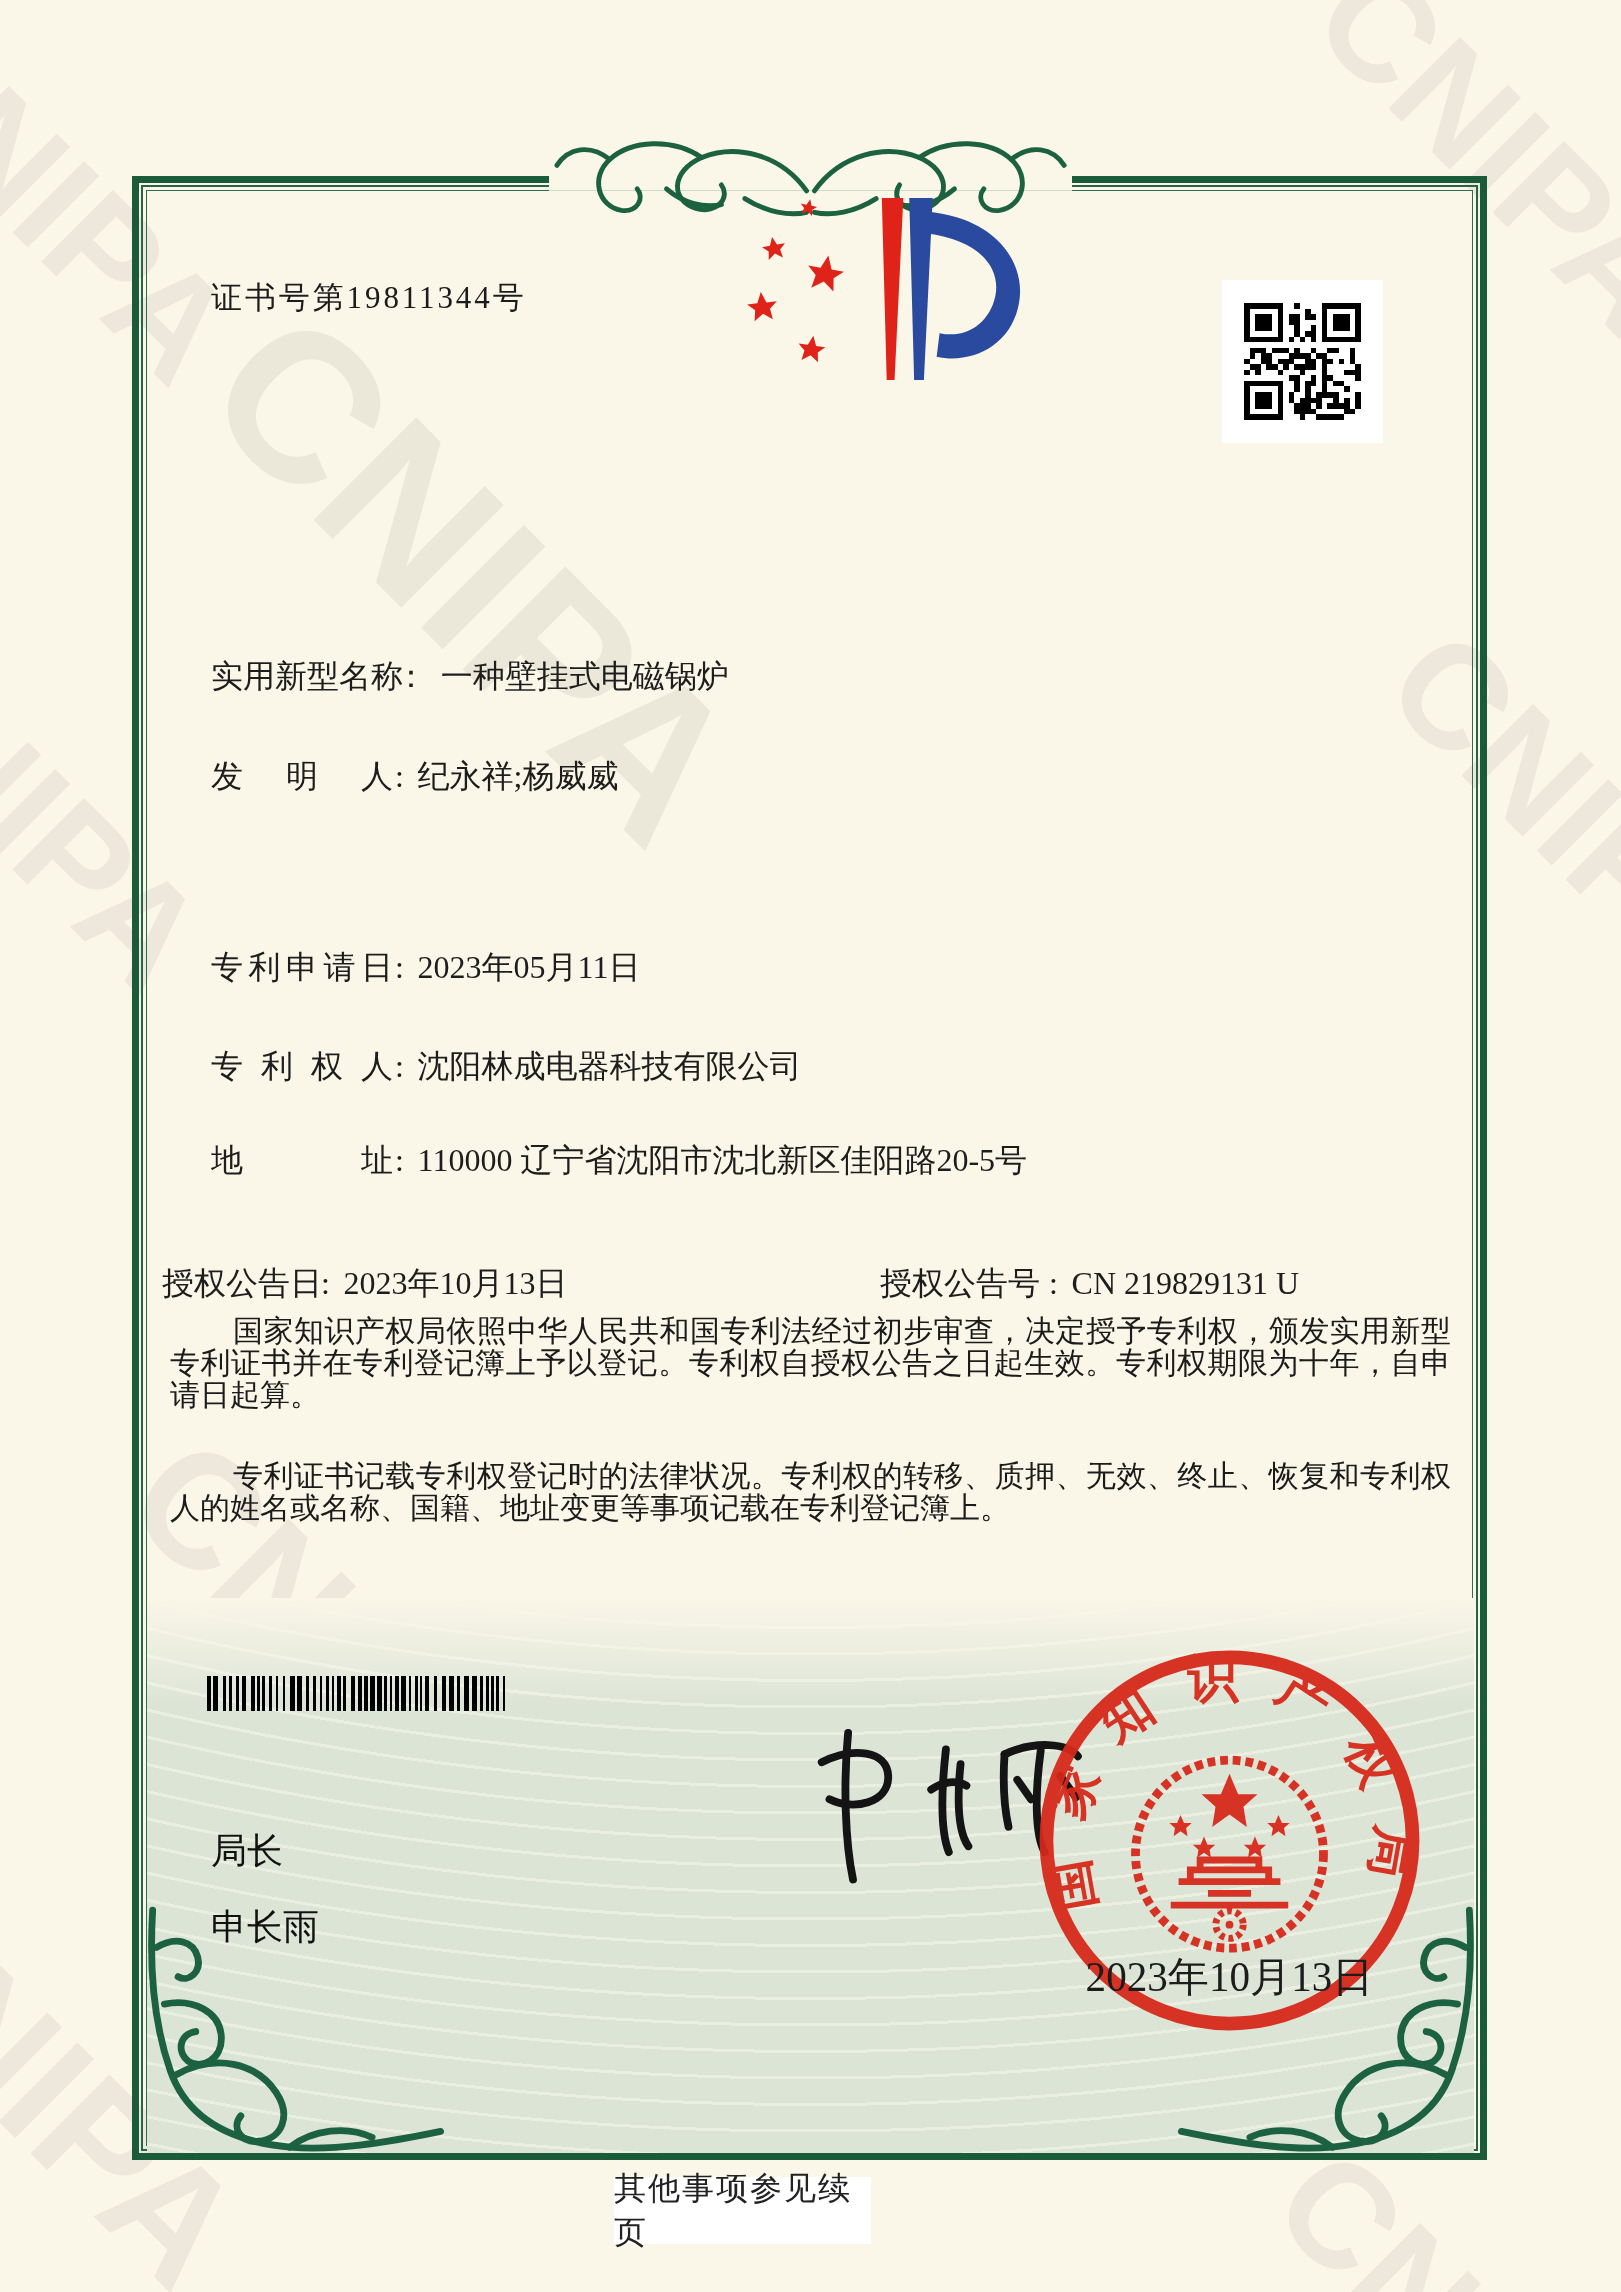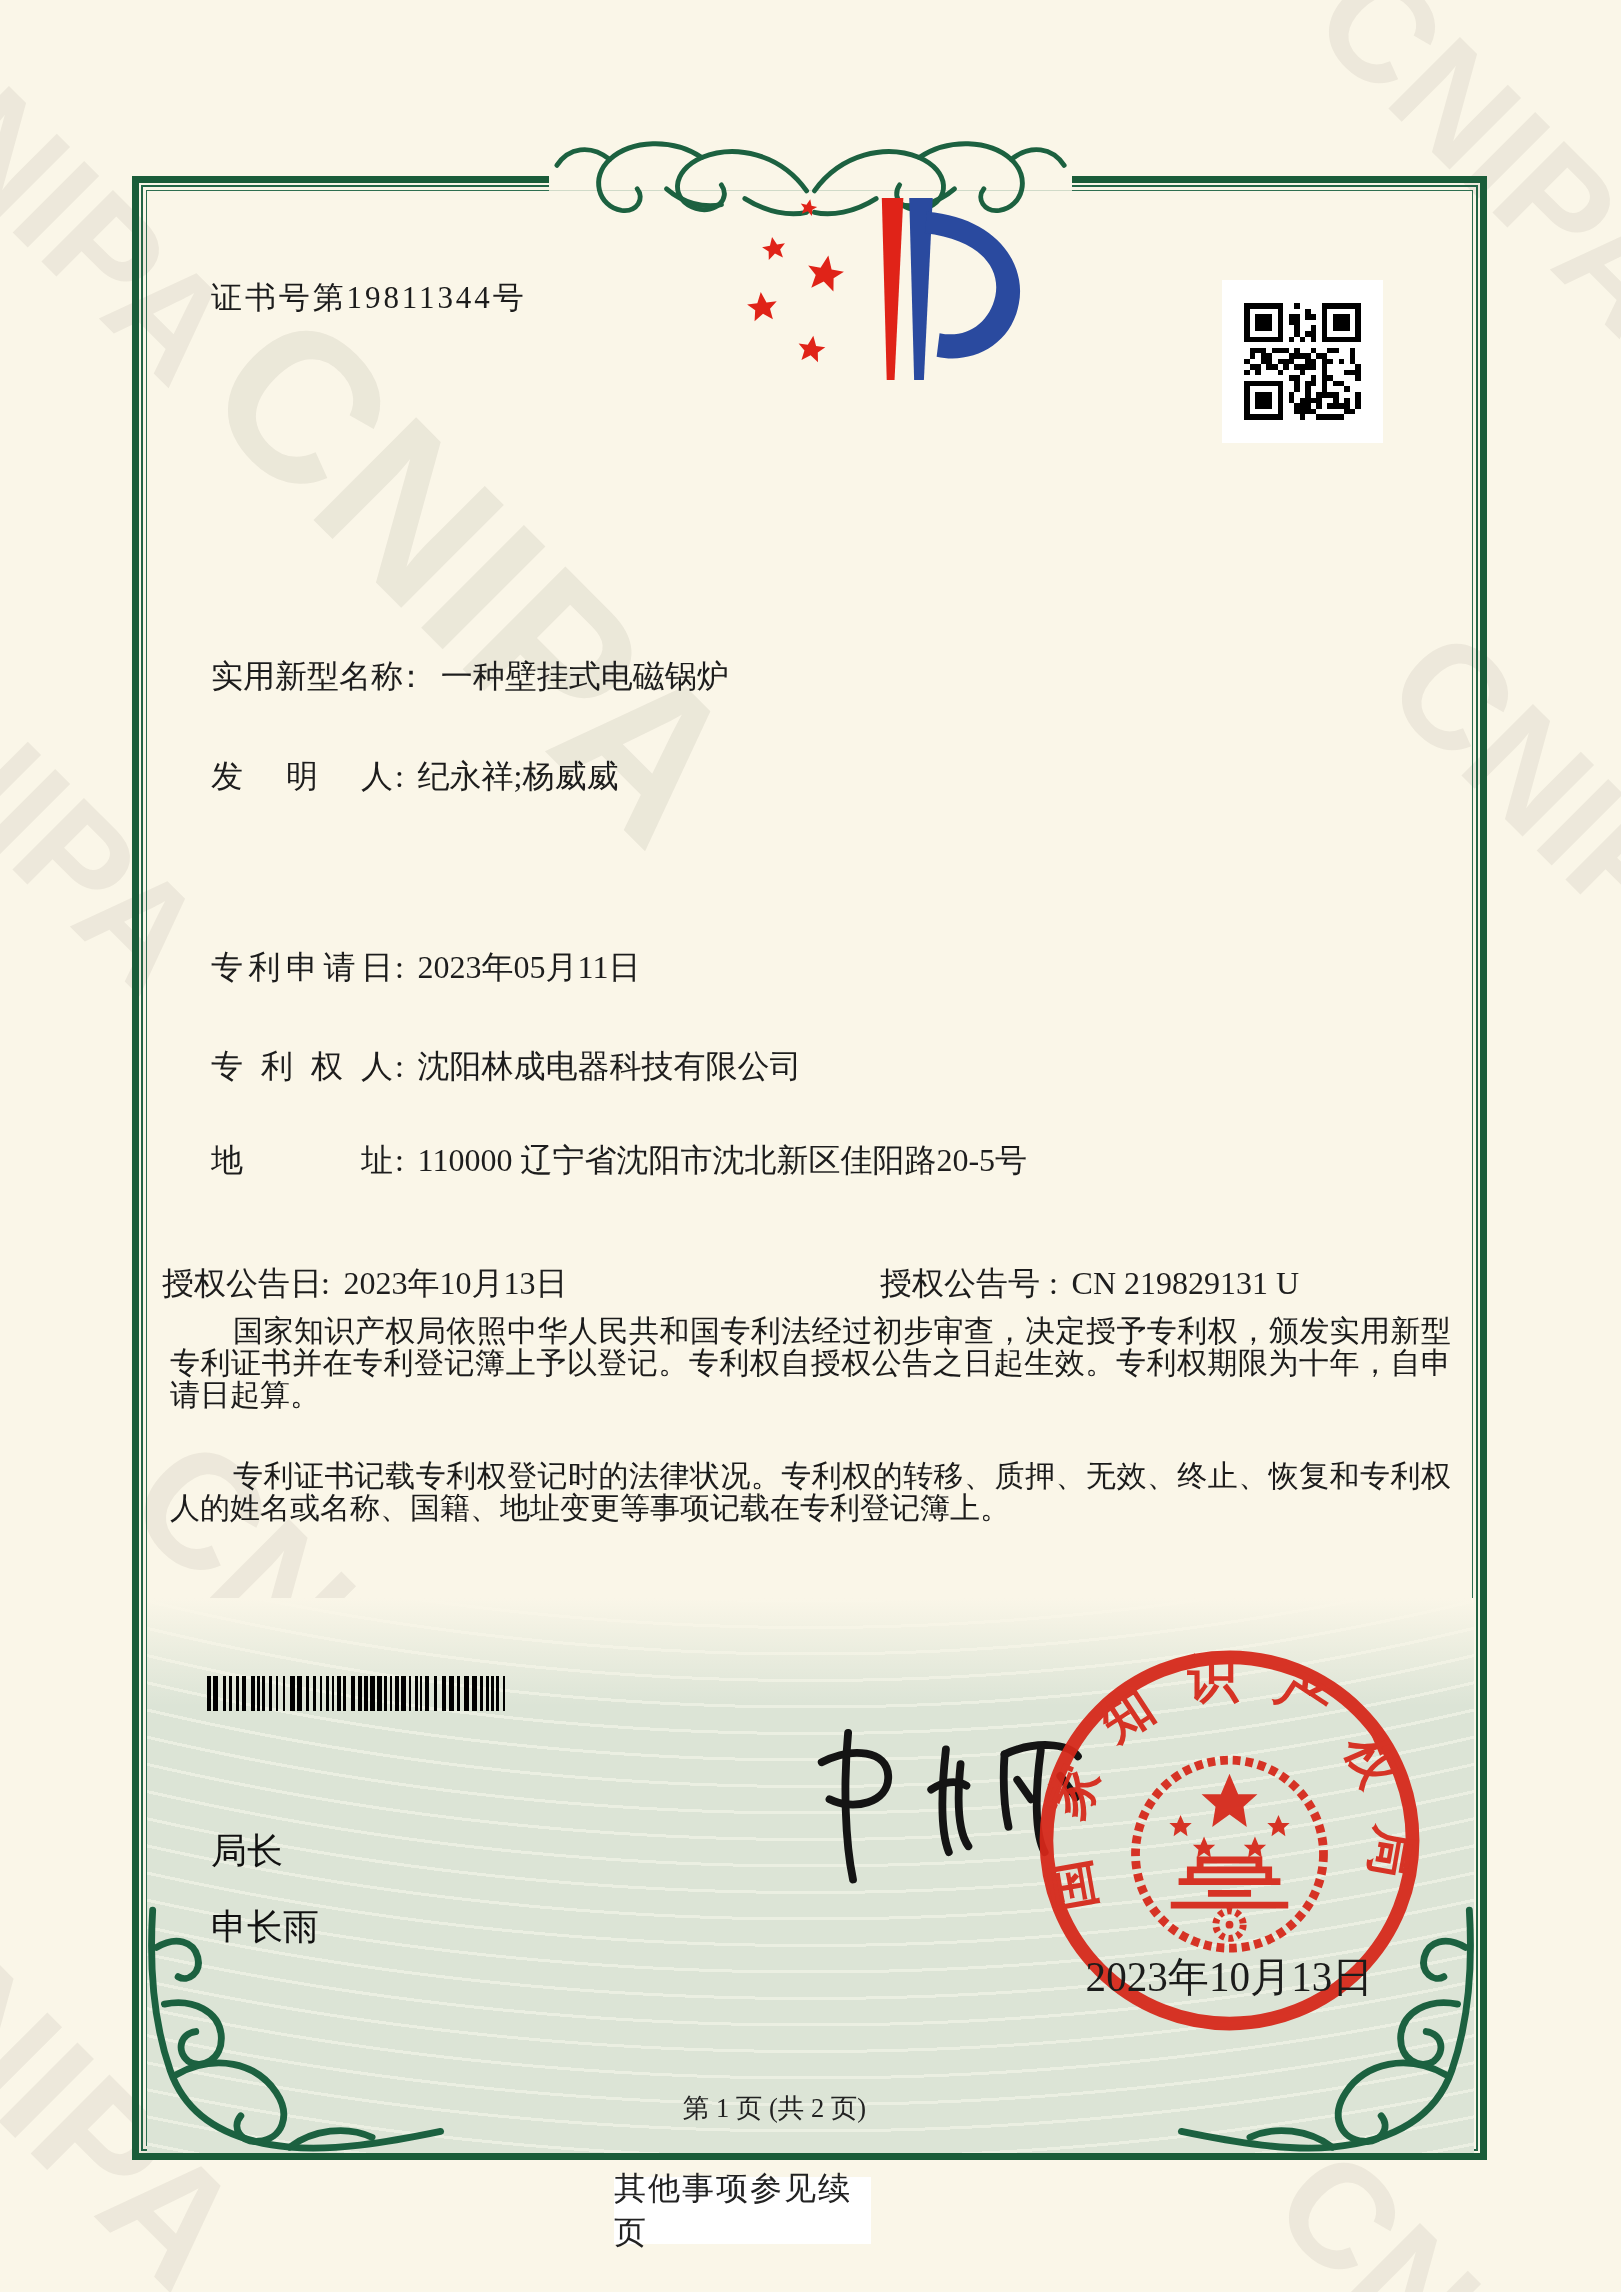--- a/index.html
+++ b/index.html
@@ -381,18 +381,17 @@
         <path d="M-52,28 h104"></path>
         <path d="M-22,40 h44"></path>
         <path d="M-60,52 h120"></path>
       </g>
       <circle cy="72" r="14" stroke-width="7" stroke-dasharray="5 4"></circle>
       <circle cy="72" r="4" fill="#d6281a" stroke="none"></circle>
     </g>
     <text x="215" y="372" font-size="42" fill="#101010" text-anchor="middle">2023年10月13日</text>
   </svg>
 
-  <div class="page-num">第 1 页 (共 2 页)</div>
 
   <div class="note-box">其他事项参见续页</div>
 
 </div>
 
 
 </body></html>

